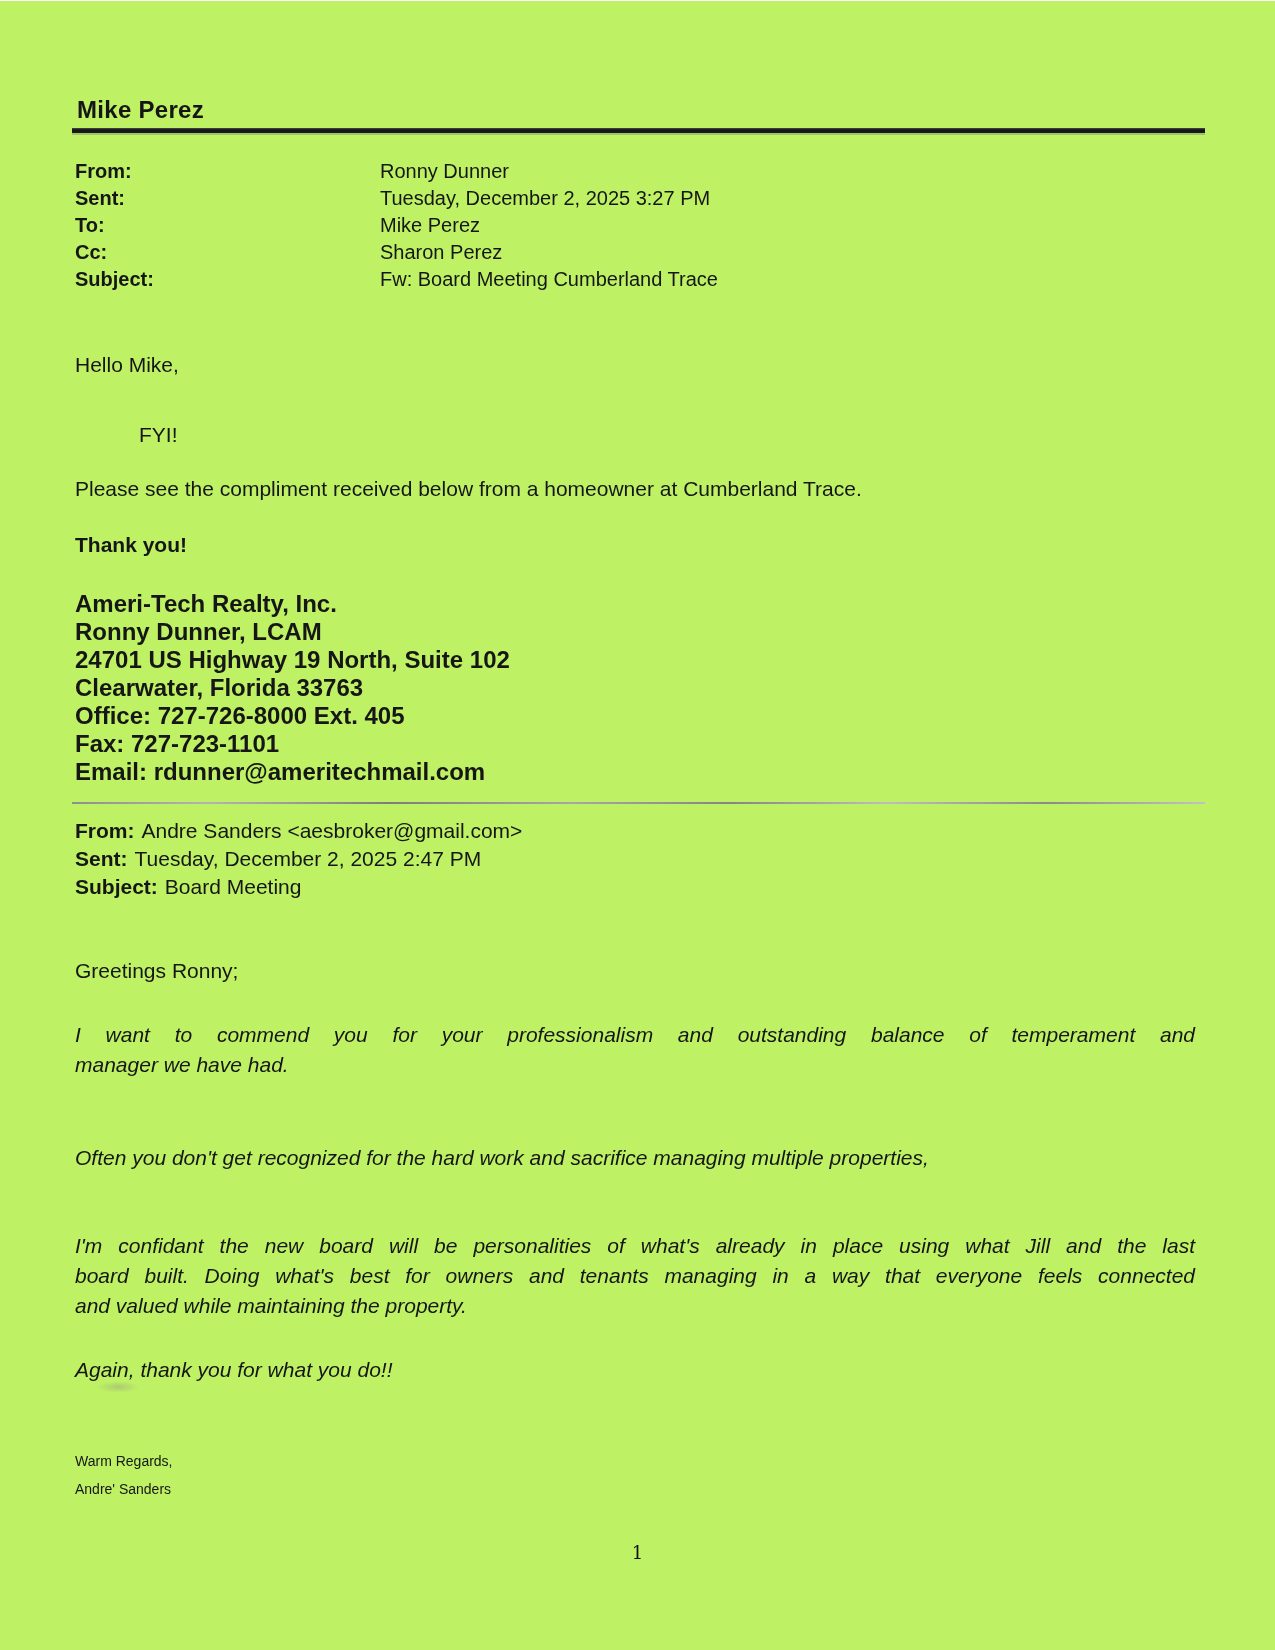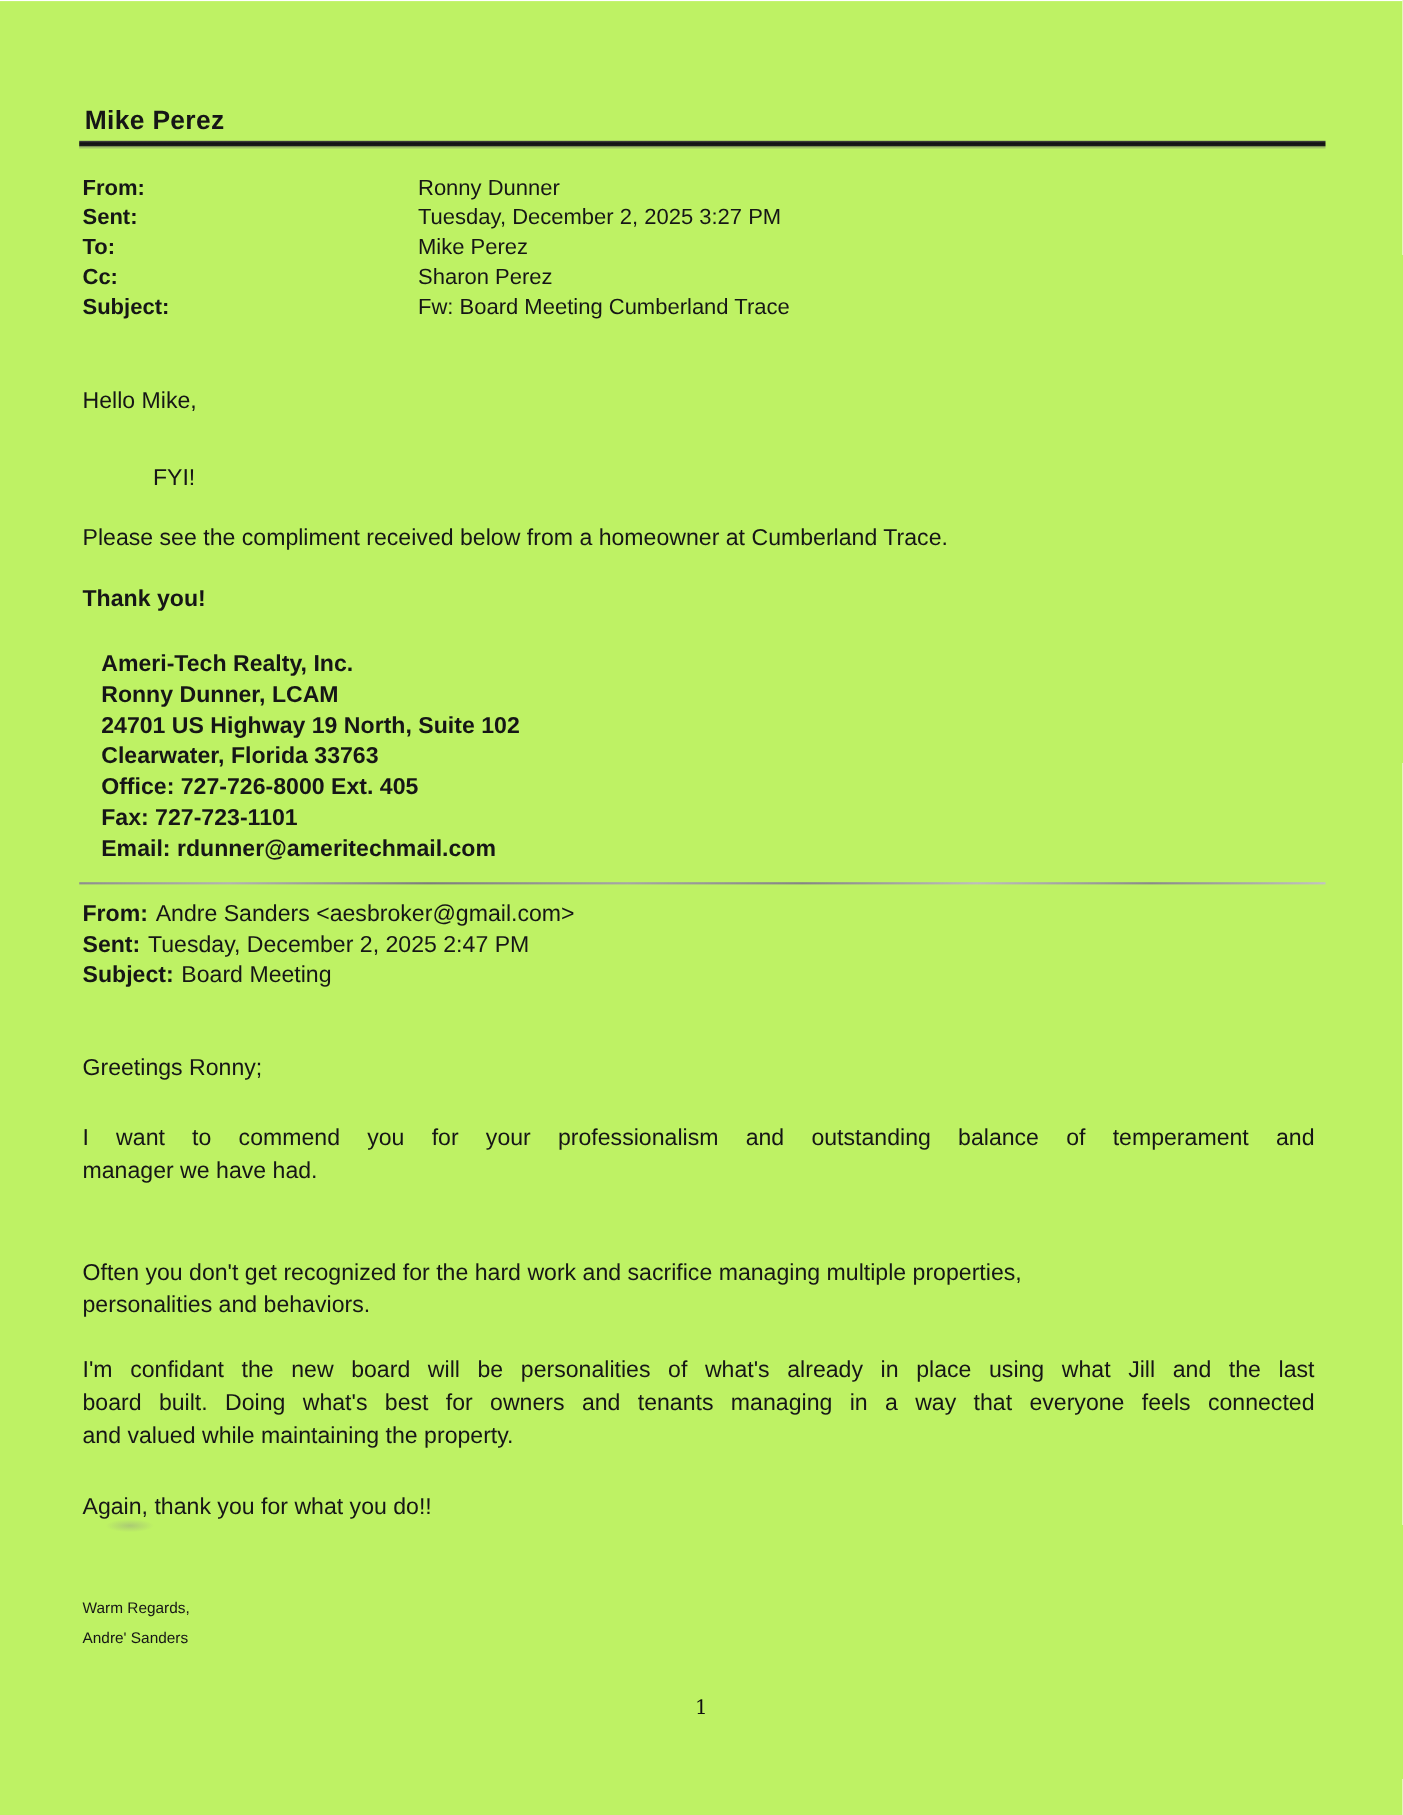--- a/index.html
+++ b/index.html
@@ -29,36 +29,36 @@
   .frow { position: relative; height: 27px; }
   .flabel { font-weight: bold; }
   .fvalue { position: absolute; left: 305px; top: 0; white-space: nowrap; }
 
   
   .t21 { font-size: 21px; text-align: right; }
   .hello   { left: 75px;  top: 352px; }
   .fyi     { left: 139px; top: 422px; }
   .intro   { left: 75px;  top: 476px; white-space: nowrap; }
   .closing { left: 75px;  top: 532px; font-weight: bold; }
-  .sigblock { left: 92px; top: 589px; font-size: 21px; font-weight: bold; line-height: 28px; }
+  .sigblock { left: 75px; top: 589px; font-size: 24px; font-weight: bold; line-height: 28px; }
 
   
   .divider {
     left: 72px; top: 801px; width: 1133px; height: 2px;
     background: linear-gradient(90deg,
       #8e8e8e 0%, #b3b3b3 12%, #7d7d7d 28%, #a6a6a6 44%,
       #858585 58%, #bdbdbd 72%, #8a8a8a 86%, #c2c2c2 100%);
   }
   .fwd-fields { left: 75px; top: 818px; font-size: 21px; }
   .fwd-row { height: 28px; white-space: nowrap; }
   .fwd-row .b { font-weight: bold; margin-right: 7px; }
   .fwd-greeting { left: 75px; top: 958px; }
 
   
-  .para { left: 75px; width: 1120px; font-size: 21px; line-height: 30px; }
+  .para { left: 75px; width: 1120px; font-size: 21px; line-height: 30px; font-style: italic; }
   .p1 { top: 1019px; }
   .p2 { top: 1142px; line-height: 29px; }
   .p3 { top: 1230px; }
   .p4 { top: 1354px; }
   .jline { text-align: justify; text-align-last: justify; }
 
   .smudge {
     left: 96px; top: 1380px; width: 44px; height: 12px; border-radius: 50%;
     background: radial-gradient(ellipse at center, rgba(140,140,140,0.38), rgba(140,140,140,0) 70%);
   }
@@ -132,21 +132,20 @@
 
   <div class="abs t21 fwd-greeting">Greetings Ronny;</div>
 
   <div class="abs para p1">
     <div class="jline">I want to commend you for your professionalism and outstanding balance of temperament and</div>
     <div>manager we have had.</div>
   </div>
 
   <div class="abs para p2">
     <div>Often you don't get recognized for the hard work and sacrifice managing multiple properties,</div>
-    <div>personalities and behaviors.</div>
   </div>
 
   <div class="abs para p3">
     <div class="jline">I'm confidant the new board will be personalities of what's already in place using what Jill and the last</div>
     <div class="jline">board built. Doing what's best for owners and tenants managing in a way that everyone feels connected</div>
     <div>and valued while maintaining the property.</div>
   </div>
 
   <div class="abs para p4">
     <div>Again, thank you for what you do!!</div>

